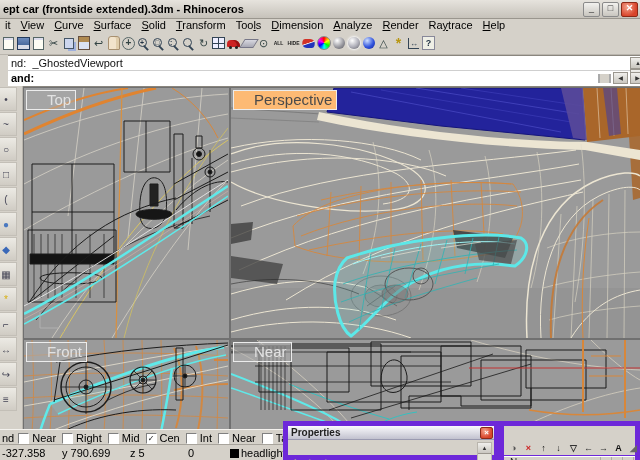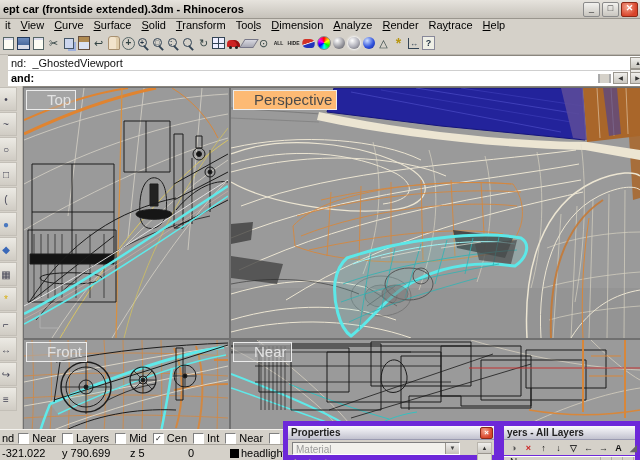--- a/index.html
+++ b/index.html
@@ -537,21 +537,21 @@
 
 <div class="osnapbar">
   <span class="os-prefix">nd</span>
   <span id="osnap-items" style="display:inline-flex;align-items:center">
       <span class="os-item">
         <span class="oscb"></span>
         <span>Near</span>
       </span>
       <span class="os-item">
         <span class="oscb"></span>
-        <span>Layers</span>
+        <span>Right</span>
       </span>
       <span class="os-item">
         <span class="oscb"></span>
         <span>Mid</span>
       </span>
       <span class="os-item">
         <span class="oscb">✓</span>
         <span>Cen</span>
       </span>
       <span class="os-item">
@@ -571,48 +571,41 @@
         <span>Quad</span>
       </span>
       <span class="os-item">
         <span class="oscb"></span>
         <span>Kno</span>
       </span>
     </span>
 </div>
 
 <div class="coordbar">
-  <span class="f" style="width:60px;padding-left:2px">-321.022</span>
+  <span class="f" style="width:60px;padding-left:2px">-327.358</span>
   <span class="f" style="width:68px">y 790.699</span>
   <span class="f" style="width:58px">z 5</span>
   <span class="f" style="width:40px">0</span>
   <span class="f" style="margin-left:2px">
     <span class="swatch"></span><span>headlight</span>
   </span>
 </div>
 
 <div class="panel" style="left:283px;top:421px;width:216px;height:39px">
   <div class="ptitle">
     <span>Properties</span>
     <span class="pclose">×</span>
   </div>
-  <div class="combo">
-    <span>Material</span>
-    <span class="drop">▼</span>
-  </div>
   <div class="assignby">Assign by</div>
   <div class="pscroll">
     <div class="up">▲</div>
   </div>
 </div>
 
 <div class="panel" style="left:499px;top:421px;width:141px;height:39px">
-  <div class="ptitle">
-    <span>yers - All Layers</span>
-  </div>
   <div class="ltools" id="layers-toolbar">
       <span class="lbtn" style="color: rgb(85, 85, 85);">◑</span>
       <span class="lbtn" style="color: rgb(204, 34, 34);">×</span>
       <span class="lbtn" style="color: rgb(17, 17, 17);">↑</span>
       <span class="lbtn" style="color: rgb(17, 17, 17);">↓</span>
       <span class="lbtn" style="color: rgb(51, 51, 51);">▽</span>
       <span class="lbtn" style="color: rgb(51, 51, 51);">←</span>
       <span class="lbtn" style="color: rgb(51, 51, 51);">→</span>
       <span class="lbtn" style="color: rgb(17, 17, 17);">A</span>
       <span class="lbtn" style="color: rgb(102, 102, 102);">◢</span>

